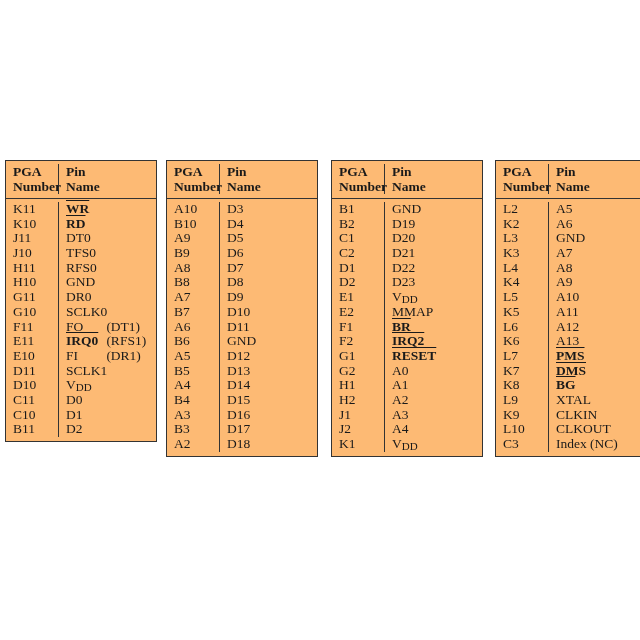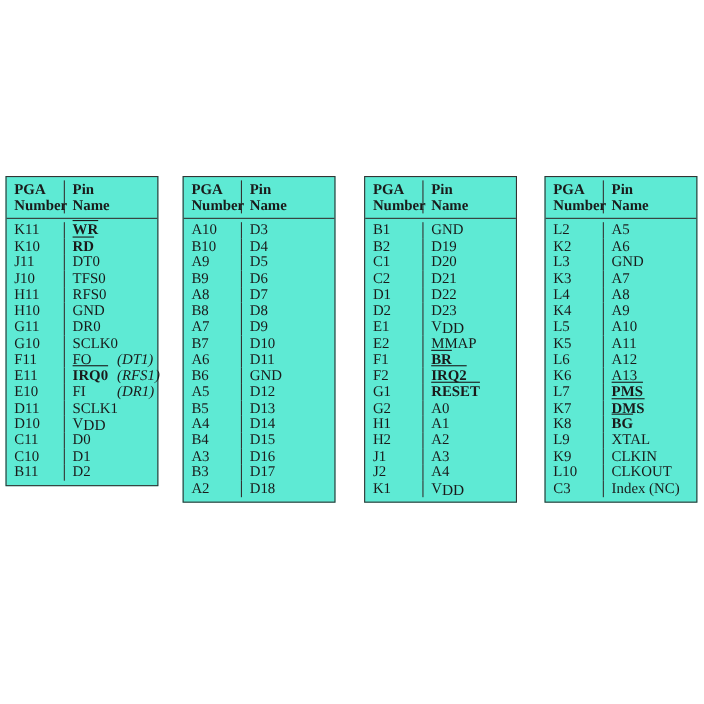--- a/index.html
+++ b/index.html
@@ -11,24 +11,24 @@
     height: 640px;
     position: relative;
     background: #ffffff;
     font-family: "Liberation Serif", "DejaVu Serif", serif;
     color: #1a1a1a;
     overflow: hidden;
   }
   .pgatable {
     position: absolute;
     top: 160px;
-    width: 139px;
+    width: 152px;
     box-sizing: border-box;
     border: 1px solid #333333;
-    background: #5eead4;
+    background: #fdba74;
     font-size: 13.5px;
   }
   .t1 { left: 5px; }
   .t2 { left: 166px; }
   .t3 { left: 331px; }
   .t4 { left: 495px; }
 
   .thead {
     display: flex;
     border-bottom: 1px solid #333333;
@@ -61,27 +61,26 @@
   }
   .pp.fixed {
     display: inline-block;
     min-width: 37px;
   }
   .ov {
     text-decoration: overline;
     font-weight: bold;
   }
   sub.vsub {
-    font-size: 14px;
+    font-size: 11px;
     line-height: 0;
     vertical-align: -2px;
     letter-spacing: 0;
   }
   .alt {
-    font-style: italic;
     margin-top: 24px;
   }
 </style>
 </head>
 <body>
 
 <div id="tables-region">
     <div class="pgatable t1">
       <div class="thead">
         <div class="c1">

